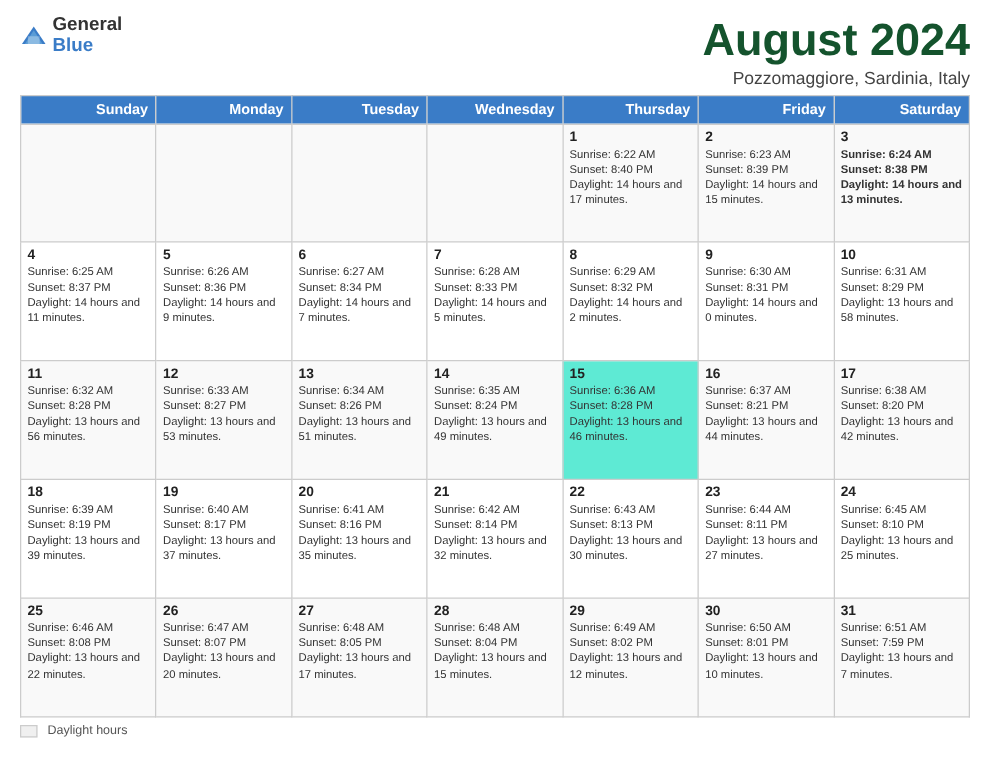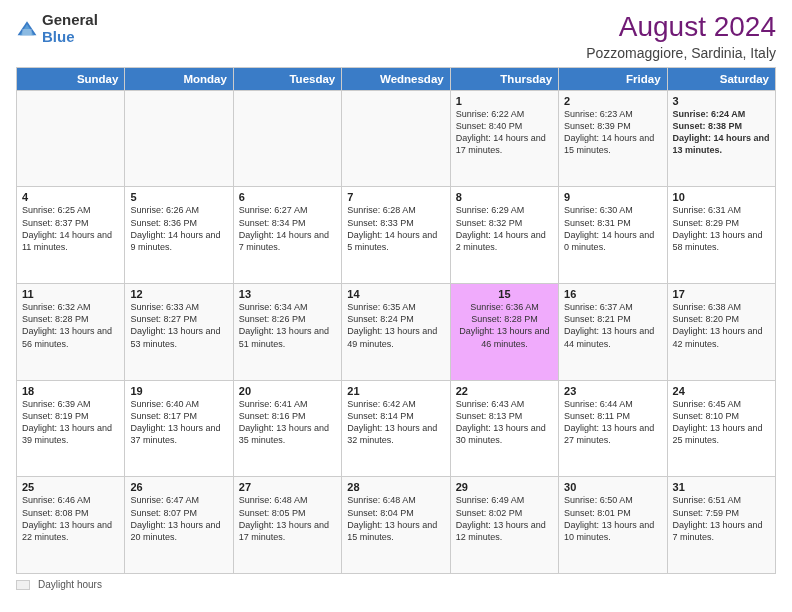--- a/index.html
+++ b/index.html
@@ -41,23 +41,23 @@
       line-height: 1.1;
     }
     .logo-icon {
       width: 22px;
       height: 22px;
     }
     .title-area {
       text-align: right;
     }
     .month-title {
-      font-size: 28px;
-      font-weight: normal;
-      color: #701a75;
+      font-size: 36px;
+      font-weight: bold;
+      color: #14532d;
       line-height: 1.1;
     }
     .location-title {
       font-size: 14px;
       color: #444;
       margin-top: 2px;
     }
     .calendar {
       width: 100%;
       border-collapse: collapse;
@@ -237,21 +237,21 @@
             <div class="day-info" style="white-space: pre-wrap;">Sunrise: 6:34 AM
 Sunset: 8:26 PM
 Daylight: 13 hours and 51 minutes.</div>
           </td>
           <td style="background: rgb(249, 249, 249);">
             <span class="day-num">14</span>
             <div class="day-info" style="white-space: pre-wrap;">Sunrise: 6:35 AM
 Sunset: 8:24 PM
 Daylight: 13 hours and 49 minutes.</div>
           </td>
-          <td style="background: #f0abfc; text-align: center;">
+          <td style="background: #5eead4;">
             <span class="day-num">15</span>
             <div class="day-info" style="white-space: pre-wrap;">Sunrise: 6:36 AM
 Sunset: 8:28 PM
 Daylight: 13 hours and 46 minutes.</div>
           </td>
           <td style="background: rgb(249, 249, 249);">
             <span class="day-num">16</span>
             <div class="day-info" style="white-space: pre-wrap;">Sunrise: 6:37 AM
 Sunset: 8:21 PM
 Daylight: 13 hours and 44 minutes.</div>

